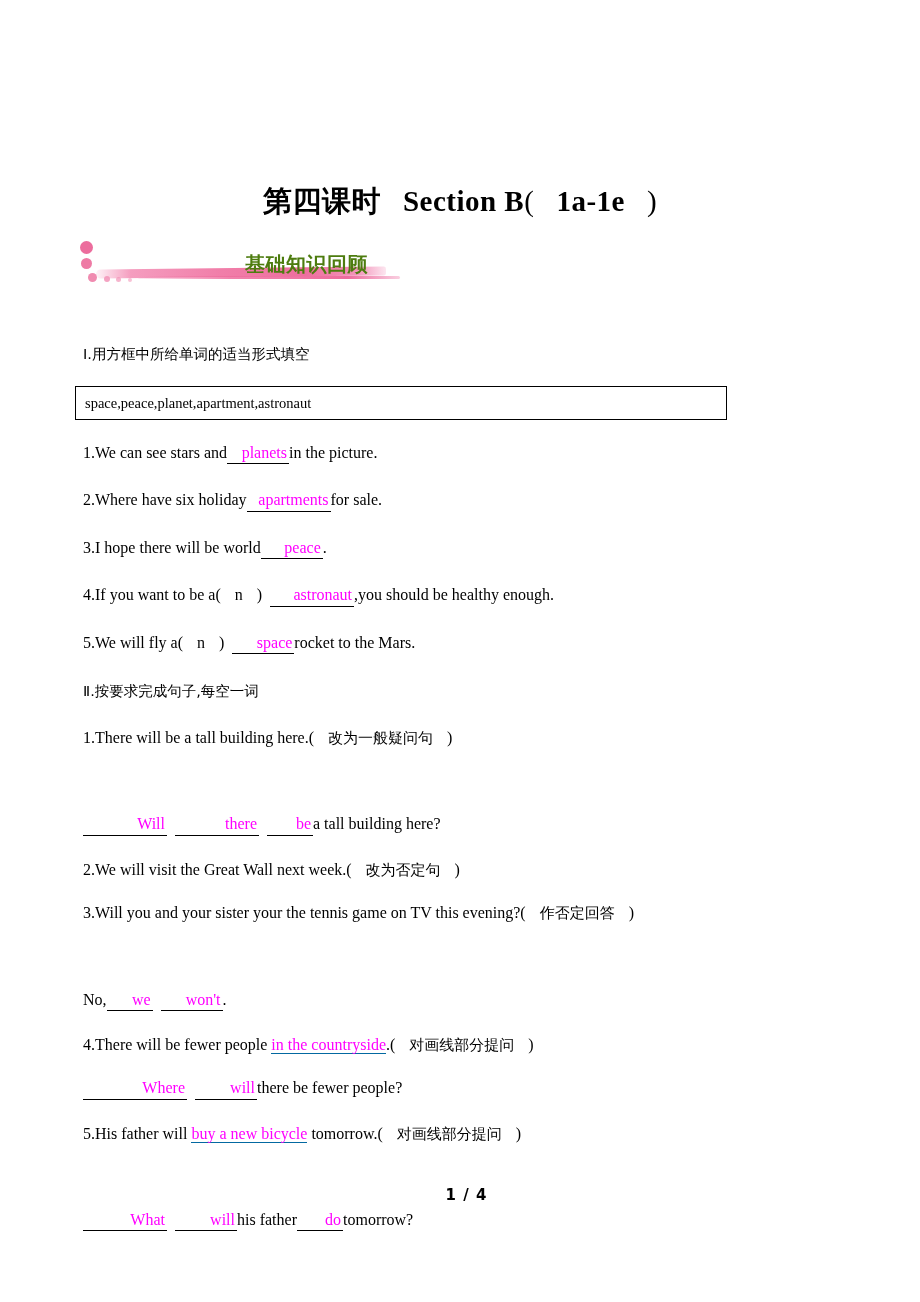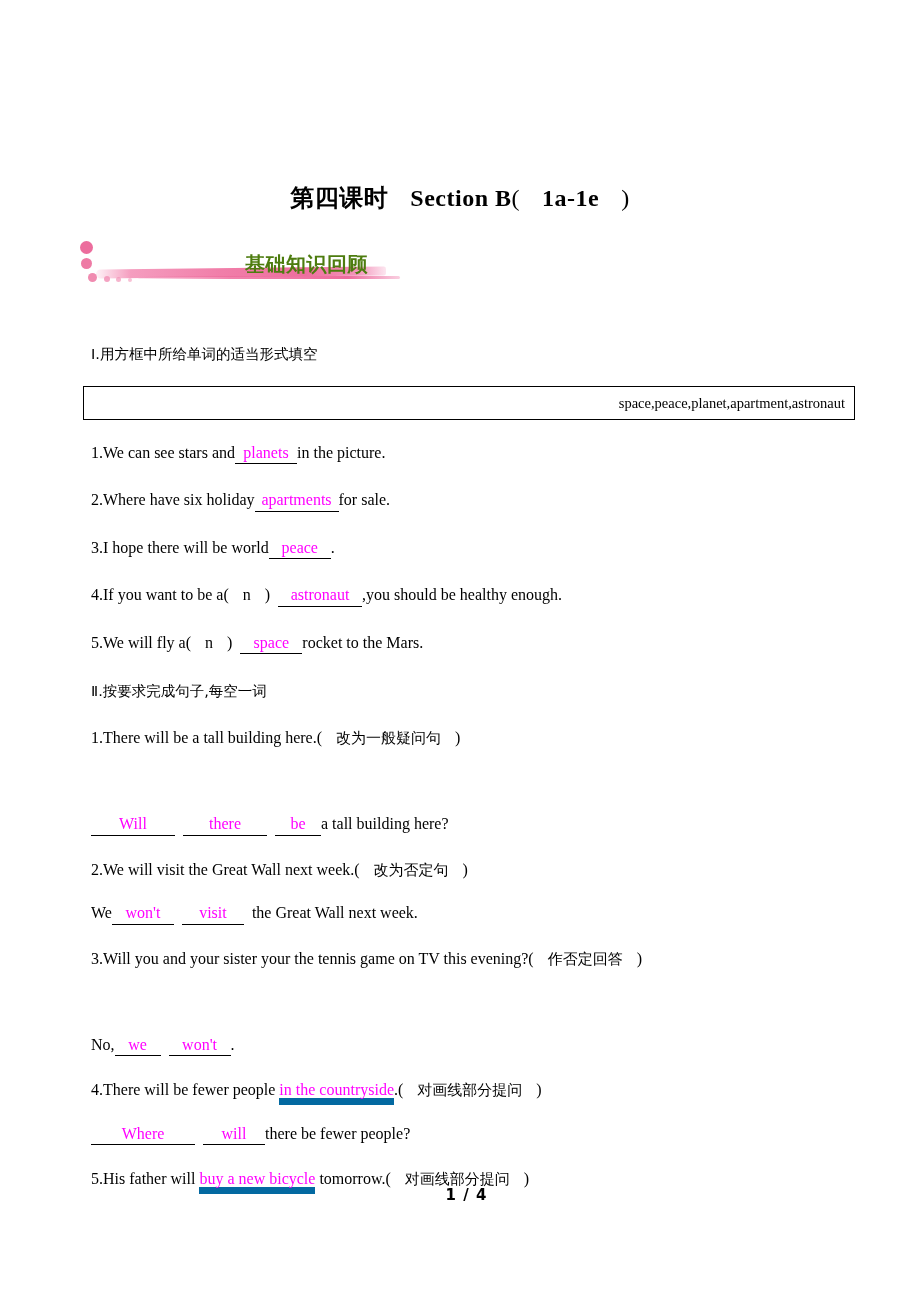--- a/index.html
+++ b/index.html
@@ -21,21 +21,21 @@
     padding: 0;
   }
 
   
   .doc-title {
     position: absolute;
     top: 182px;
     left: 0;
     width: 920px;
     text-align: center;
-    font-size: 24px;
+    font-size: 29px;
     font-weight: bold;
     letter-spacing: 0.5px;
     white-space: nowrap;
   }
   .doc-title .cn { font-family: "DejaVu Sans", sans-serif; font-weight: bold; }
   .doc-title .gap-sm { display: inline-block; width: 22px; }
   .doc-title .paren { font-weight: normal; }
 
   
   .banner {
@@ -95,71 +95,70 @@
     font-weight: bold;
     color: #4d7c0f;
     letter-spacing: 0.5px;
     white-space: nowrap;
   }
 
   
   .content {
     position: absolute;
     top: 345px;
-    left: 83px;
+    left: 75px;
     width: 774px;
   }
 
   .sec-heading {
     font-family: "DejaVu Sans", sans-serif;
     font-size: 14.5px;
     color: #000;
     margin: 0 0 22px 8px;
     white-space: nowrap;
   }
   .sec-heading.second { margin-top: 28px; margin-bottom: 28px; }
 
   .wordbox {
     border: 1px solid #000000;
-    width: 772px;
+    width: 652px;
     height: 34px;
     line-height: 32px;
     padding: 0 9px;
     font-size: 14.5px;
     font-family: "Liberation Serif", serif;
     margin-bottom: 24px;
-    text-align: right;
   }
 
   .qline {
     font-size: 16px;
     line-height: 1.15;
     margin: 0 0 27px 8px;
     white-space: nowrap;
   }
   .qline.tight { margin-bottom: 25px; }
 
   
   .blank {
     color: #ff00ff;
     border-bottom: 1px solid #000000;
     padding: 0 2px 1px 2px;
     display: inline-block;
-    text-align: center;
+    text-align: right;
     white-space: pre;
   }
   .blank.w-sm  { min-width: 46px; margin-top: 43px; }
   .blank.w-md  { min-width: 62px; }
   .blank.w-lg  { min-width: 84px; }
   .blank.w-xl  { min-width: 104px; }
 
   
   .ul-ans {
     color: #ff00ff;
-    border-bottom: 7px solid #0369a1;
+    border-bottom: 1px solid #0369a1;
     padding-bottom: 0px;
   }
 
   .cnq { font-family: "DejaVu Sans", sans-serif; font-size: 15px; }
   .sp { display: inline-block; width: 14px; }
   .sp-sm { display: inline-block; width: 8px; }
 
   
   .footer {
     position: absolute;
@@ -228,23 +227,20 @@
     </div>
 
     <div class="qline tight">
       <span class="blank w-lg">Will</span><span class="sp-sm"></span><span class="blank w-lg">there</span><span class="sp-sm"></span><span class="blank w-sm">be</span><span>a tall building here?</span>
     </div>
 
     <div class="qline tight">
       <span>2.</span><span>We will visit the Great Wall next week.(</span><span class="sp"></span><span class="cnq">改为否定句</span><span class="sp"></span><span>)</span>
     </div>
 
-    <div class="qline tight">
-      <span>We</span><span class="blank w-md">won't</span><span class="sp-sm"></span><span class="blank w-md">visit</span><span class="sp-sm"></span><span>the Great Wall next week.</span>
-    </div>
 
     <div class="qline tight">
       <span>3.</span><span>Will you and your sister your the tennis game on TV this evening?(</span><span class="sp"></span><span class="cnq">作否定回答</span><span class="sp"></span><span>)</span>
     </div>
 
     <div class="qline tight">
       <span>No,</span><span class="blank w-sm">we</span><span class="sp-sm"></span><span class="blank w-md">won't</span><span>.</span>
     </div>
 
     <div class="qline tight">
@@ -252,18 +248,21 @@
     </div>
 
     <div class="qline tight">
       <span class="blank w-xl">Where</span><span class="sp-sm"></span><span class="blank w-md">will</span><span>there be fewer people?</span>
     </div>
 
     <div class="qline tight">
       <span>5.</span><span>His father will </span><span class="ul-ans">buy a new bicycle</span><span> tomorrow.(</span><span class="sp"></span><span class="cnq">对画线部分提问</span><span class="sp"></span><span>)</span>
     </div>
 
+    <div class="qline tight">
+      <span class="blank w-lg">What</span><span class="sp-sm"></span><span class="blank w-md">will</span><span>his father</span><span class="blank w-sm">do</span><span>tomorrow?</span>
+    </div>
 
   </div>
 
   <div class="footer">1 / 4</div>
 
 </div>
 
 </body></html>

